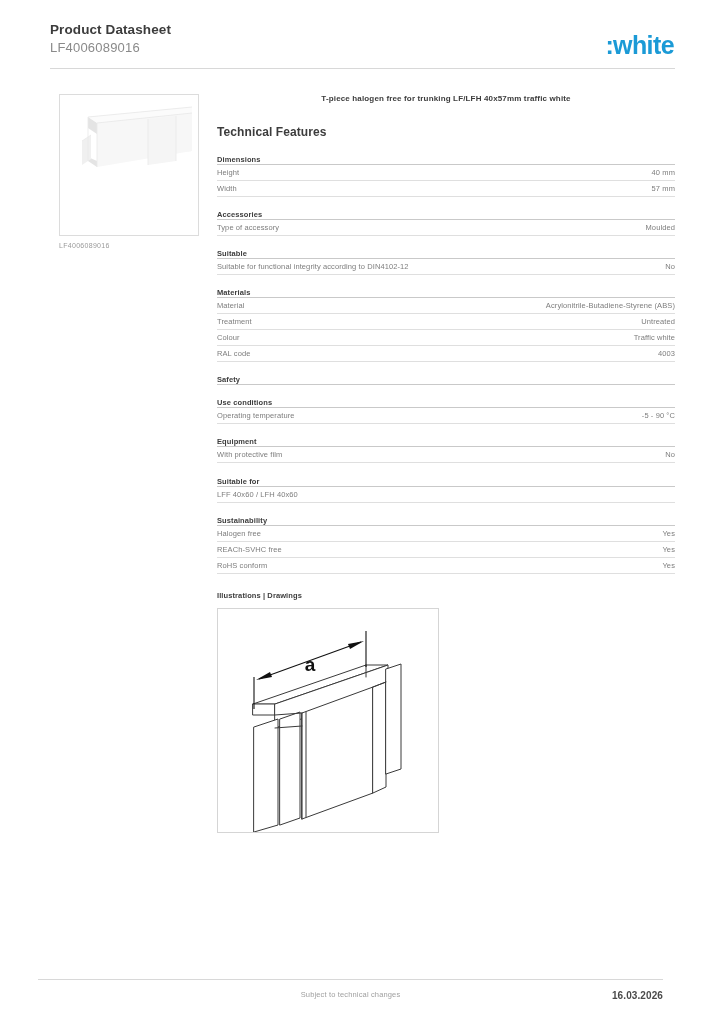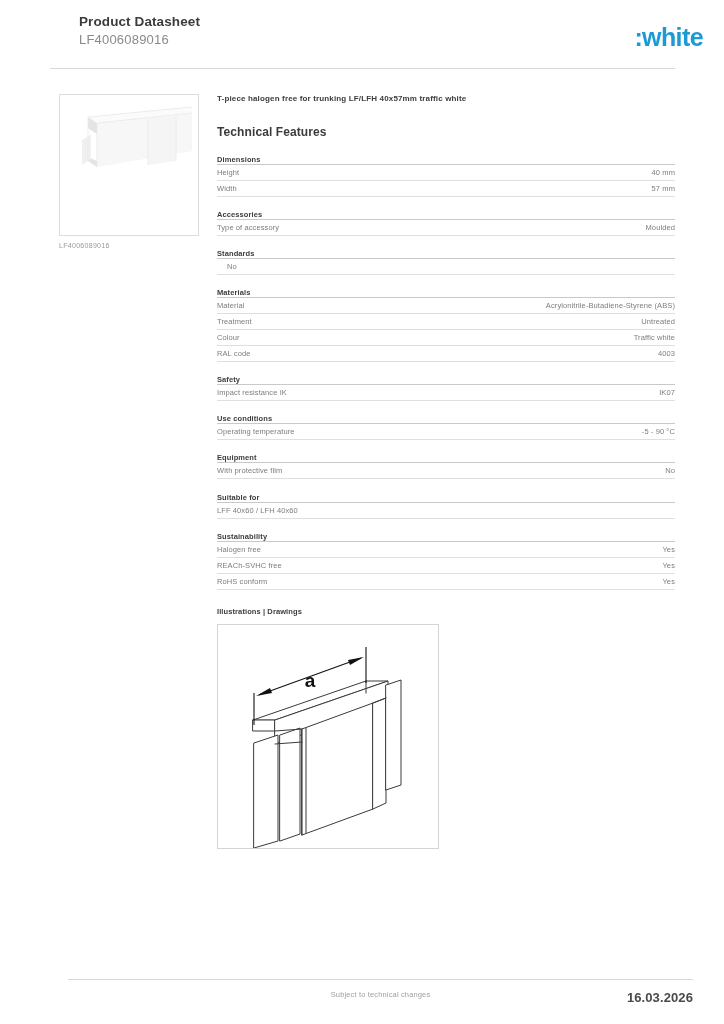--- a/index.html
+++ b/index.html
@@ -14,24 +14,23 @@
     position: relative;
     font-family: "Liberation Sans", sans-serif;
     color: #4a4a4a;
     overflow: hidden;
   }
 
   
   .page-header {
     position: absolute;
     left: 50px;
-    top: 14px;
+    top: 22px;
     width: 624px;
     height: 46px;
-    margin-left: 29px;
   }
   .doc-title {
     font-size: 13.5px;
     font-weight: bold;
     color: #3c3c3c;
     letter-spacing: 0.1px;
     line-height: 16px;
     margin: 0;
   }
   .doc-subtitle {
@@ -94,20 +93,21 @@
     left: 217px;
     top: 94px;
     width: 458px;
   }
   .product-name {
     font-size: 8px;
     font-weight: bold;
     color: #3c3c3c;
     letter-spacing: 0.15px;
     margin: 0 0 22px 0;
+    text-align: center;
   }
   .section-title {
     font-size: 12px;
     font-weight: bold;
     color: #3c3c3c;
     letter-spacing: 0.1px;
     margin: 0 0 16px 0;
   }
 
   
@@ -167,21 +167,21 @@
   }
   .drawing-frame svg {
     position: absolute;
     left: 0;
     top: 0;
   }
 
   
   .page-footer {
     position: absolute;
-    left: 68px;
+    left: 38px;
     bottom: 22px;
     width: 625px;
   }
   .footer-rule {
     width: 100%;
     height: 1px;
     background: #d8d8d8;
     margin-bottom: 10px;
   }
   .footer-row {
@@ -194,21 +194,21 @@
     right: 0;
     text-align: center;
     font-size: 7.5px;
     color: #a0a0a0;
     letter-spacing: 0.15px;
   }
   .footer-date {
     position: absolute;
     right: 0;
     top: 0;
-    font-size: 13px;
+    font-size: 10px;
     font-weight: bold;
     color: #4a4a4a;
     letter-spacing: 0.1px;
   }
 </style>
 </head>
 <body>
 
 <div class="page-header">
   <div class="doc-title">Product Datasheet</div>
@@ -265,22 +265,23 @@
         </div>
       </div>
       <div class="spec-group">
         <div class="group-heading">Accessories</div>
         <div class="spec-row">
           <div class="spec-label">Type of accessory</div>
           <div class="spec-value">Moulded</div>
         </div>
       </div>
       <div class="spec-group">
-        <div class="group-heading">Standards</div>
-        <div class="spec-row">
+        <div class="group-heading">Suitable</div>
+        <div class="spec-row">
+          <div class="spec-label">Suitable for functional integrity according to DIN4102-12</div>
           <div class="spec-value">No</div>
         </div>
       </div>
       <div class="spec-group">
         <div class="group-heading">Materials</div>
         <div class="spec-row">
           <div class="spec-label">Material</div>
           <div class="spec-value">Acrylonitrile-Butadiene-Styrene (ABS)</div>
         </div>
         <div class="spec-row">
@@ -291,24 +292,20 @@
           <div class="spec-label">Colour</div>
           <div class="spec-value">Traffic white</div>
         </div>
         <div class="spec-row">
           <div class="spec-label">RAL code</div>
           <div class="spec-value">4003</div>
         </div>
       </div>
       <div class="spec-group">
         <div class="group-heading">Safety</div>
-        <div class="spec-row">
-          <div class="spec-label">Impact resistance IK</div>
-          <div class="spec-value">IK07</div>
-        </div>
       </div>
       <div class="spec-group">
         <div class="group-heading">Use conditions</div>
         <div class="spec-row">
           <div class="spec-label">Operating temperature</div>
           <div class="spec-value">-5 - 90 °C</div>
         </div>
       </div>
       <div class="spec-group">
         <div class="group-heading">Equipment</div>

